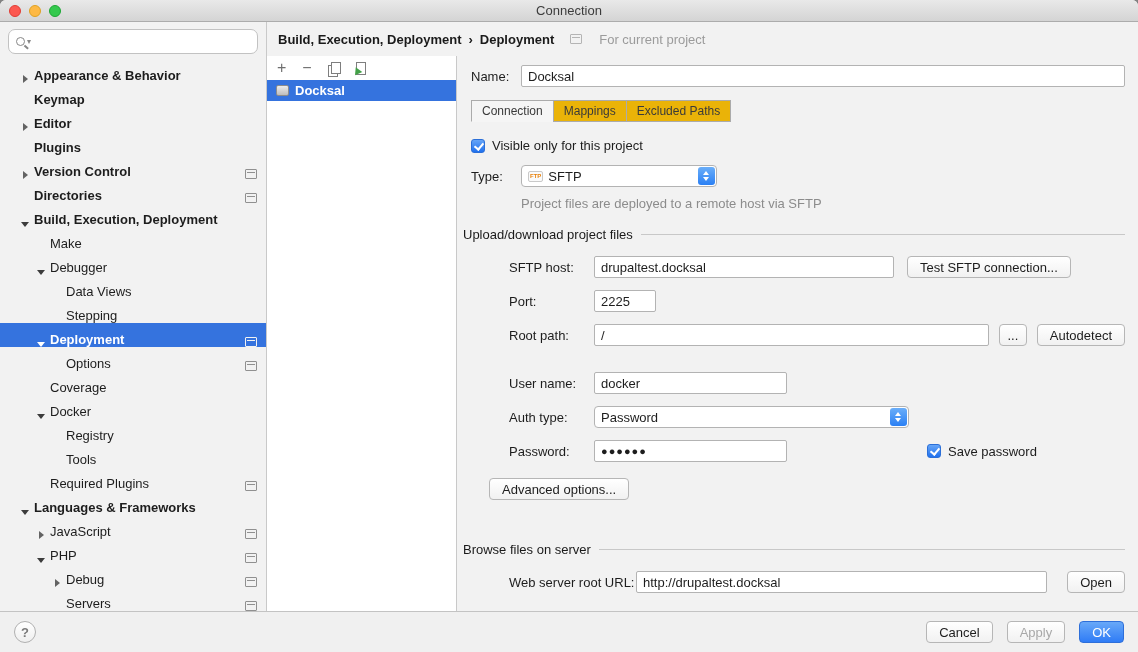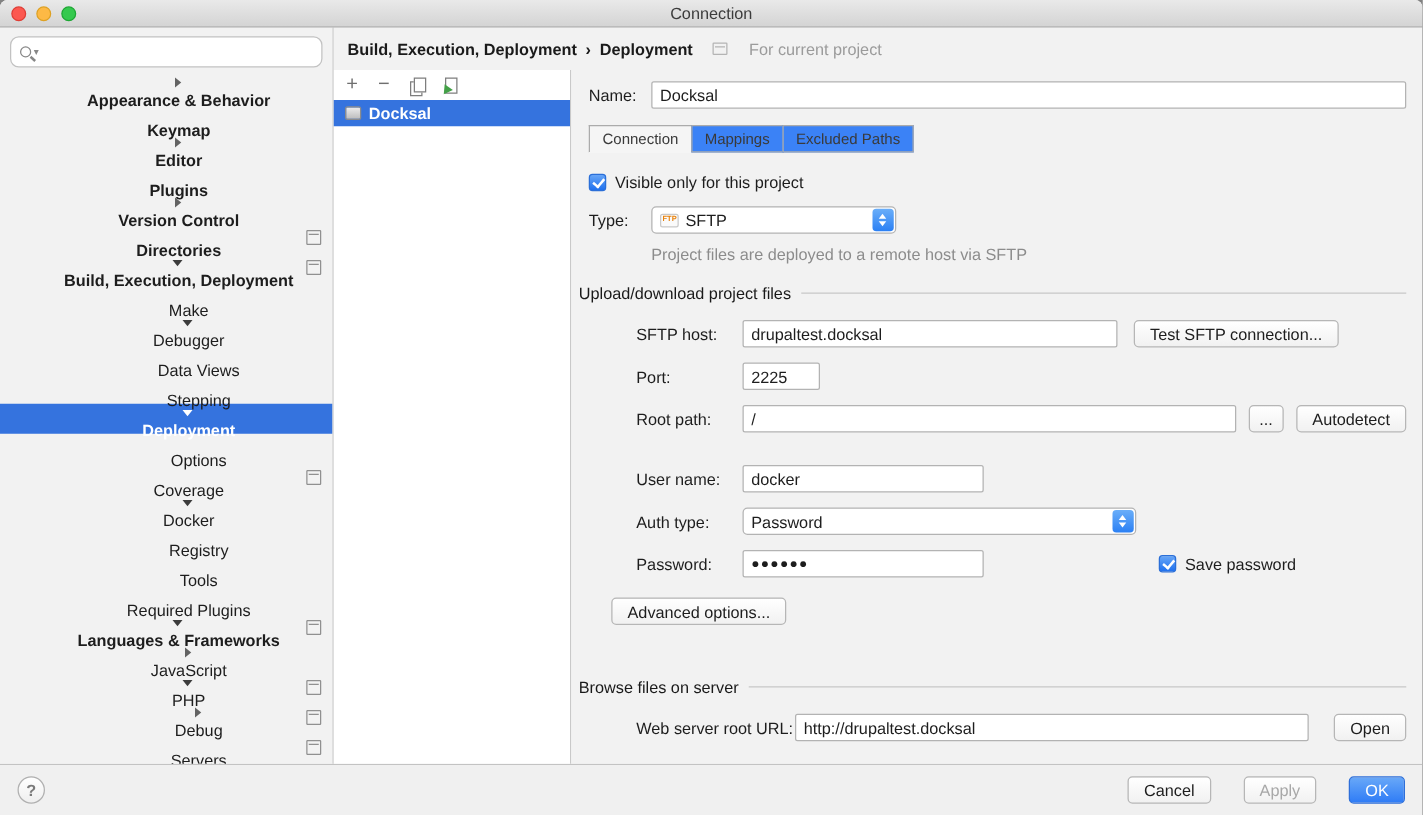--- a/index.html
+++ b/index.html
@@ -24,21 +24,21 @@
   
   .sidebar { width:267px; flex:0 0 267px; background:#F2F2F2; border-right:1px solid #C9C9C9; overflow:hidden; }
   .search { margin:7px 8px 5px; height:25px; background:#fff; border:1px solid #C2C2C2; border-radius:7px;
             display:flex; align-items:center; padding:0 7px; }
   .mag { width:9px; height:9px; border:1.5px solid #878787; border-radius:50%; position:relative; flex:0 0 9px; }
   .mag::after { content:""; position:absolute; width:4.5px; height:1.5px; background:#878787; right:-4px; bottom:-2px; transform:rotate(42deg); }
   .search .caret { font-size:8px; color:#878787; margin-left:2px; }
   .search input { border:none; outline:none; flex:1; font-size:13px; margin-left:4px; background:transparent; font-family:"Liberation Sans",sans-serif; }
 
   .tree { margin-top:3px; }
-  .trow { height:24px; display:flex; align-items:center; font-size:13px; color:#1d1d1d; cursor:default;flex-direction:column; }
+  .trow { height:24px; display:flex; align-items:flex-end; font-size:13px; color:#1d1d1d; cursor:default; }
   .trow.b .tlabel { font-weight:bold; }
   .lvl0 { padding-left:18px; } .lvl1 { padding-left:34px; } .lvl2 { padding-left:50px; }
   .arr { width:14px; flex:0 0 14px; display:flex; align-items:center; justify-content:center; }
   .arr.col::before { content:""; border-left:5px solid #636363; border-top:4px solid transparent; border-bottom:4px solid transparent; }
   .arr.exp::before { content:""; border-top:5px solid #3c3c3c; border-left:4px solid transparent; border-right:4px solid transparent; }
   .tlabel { margin-left:2px; white-space:nowrap; }
   .proj { margin-left:auto; margin-right:9px; width:12px; height:10px; border:1px solid #909090; border-radius:1px; position:relative; flex:0 0 12px; }
   .proj::before { content:""; position:absolute; left:1px; right:1px; top:2px; border-top:1px solid #909090; }
   .trow.selected { background:#3573DE; color:#fff; }
   .trow.selected .tlabel { font-weight:bold; }
@@ -78,21 +78,21 @@
   .btn { height:22px; border:1px solid #B6B6B6; border-radius:4px; background:linear-gradient(#FFFFFF,#F1F1F1);
          font-size:13px; padding:0 12px; color:#1d1d1d; font-family:"Liberation Sans",sans-serif; cursor:default; }
   .btn.disabled { color:#A8A8A8; }
   .btn.primary { background:linear-gradient(#68A8F8,#2F7CF6); border-color:#2E6FD9; color:#fff; }
 
   .name-row { display:flex; align-items:center; margin-left:8px; }
   .name-row .lbl { width:50px; flex:0 0 50px; }
   .name-field { flex:1; }
 
   .tabs { display:flex; margin:13px 0 0 8px; }
-  .tab { height:22px; padding:3px 10px; font-size:12px; border:1px solid #ABABAB; background:#3b82f6; color:#3a3a3a; margin-left:-1px; }
+  .tab { height:22px; padding:3px 10px; font-size:12px; border:1px solid #ABABAB; background:#eab308; color:#3a3a3a; margin-left:-1px; }
   .tab:first-child { margin-left:0; }
   .tab.active { background:#F5F5F5; border-bottom-color:#F5F5F5; }
 
   .cb-row { display:flex; align-items:center; gap:7px; margin:16px 0 0 8px; }
   .checkbox { width:14px; height:14px; border-radius:3px; background:linear-gradient(#66A5F7,#2071EE);
               border:1px solid #2B6FD8; position:relative; flex:0 0 14px; display:inline-block; }
   .checkbox::after { content:""; position:absolute; left:4px; top:1px; width:4px; height:7px;
                      border:solid #fff; border-width:0 2px 2px 0; transform:rotate(40deg); }
 
   .type-row { display:flex; align-items:center; margin:12px 0 0 8px; }
@@ -125,21 +125,21 @@
   .save-cb { margin-left:140px; display:flex; align-items:center; gap:7px; }
   .gap-top { margin-top:26px; }
   .pw-field { letter-spacing:1px; font-size:11px; font-weight:bold; }
   .adv-row { margin:16px 0 0 26px; }
   .browse-sec { margin-top:42px; }
   .web-row { margin-top:14px; }
 
   
   .help-btn { width:22px; height:22px; border-radius:50%; border:1px solid #B0B0B0; background:linear-gradient(#fff,#EFEFEF);
               display:flex; align-items:center; justify-content:center; color:#7A7A7A; font-size:13px; font-weight:bold; }
-  .footer-btns { margin-left:auto; display:flex; gap:26px; align-items:center; }
+  .footer-btns { margin-left:auto; display:flex; gap:14px; align-items:center; }
   .footer .btn { min-width:58px; }
   .footer .btn.primary { min-width:42px; }
 </style>
 </head>
 <body>
 
 <div class="window">
 
   <div class="titlebar">
     <div class="traffic">

